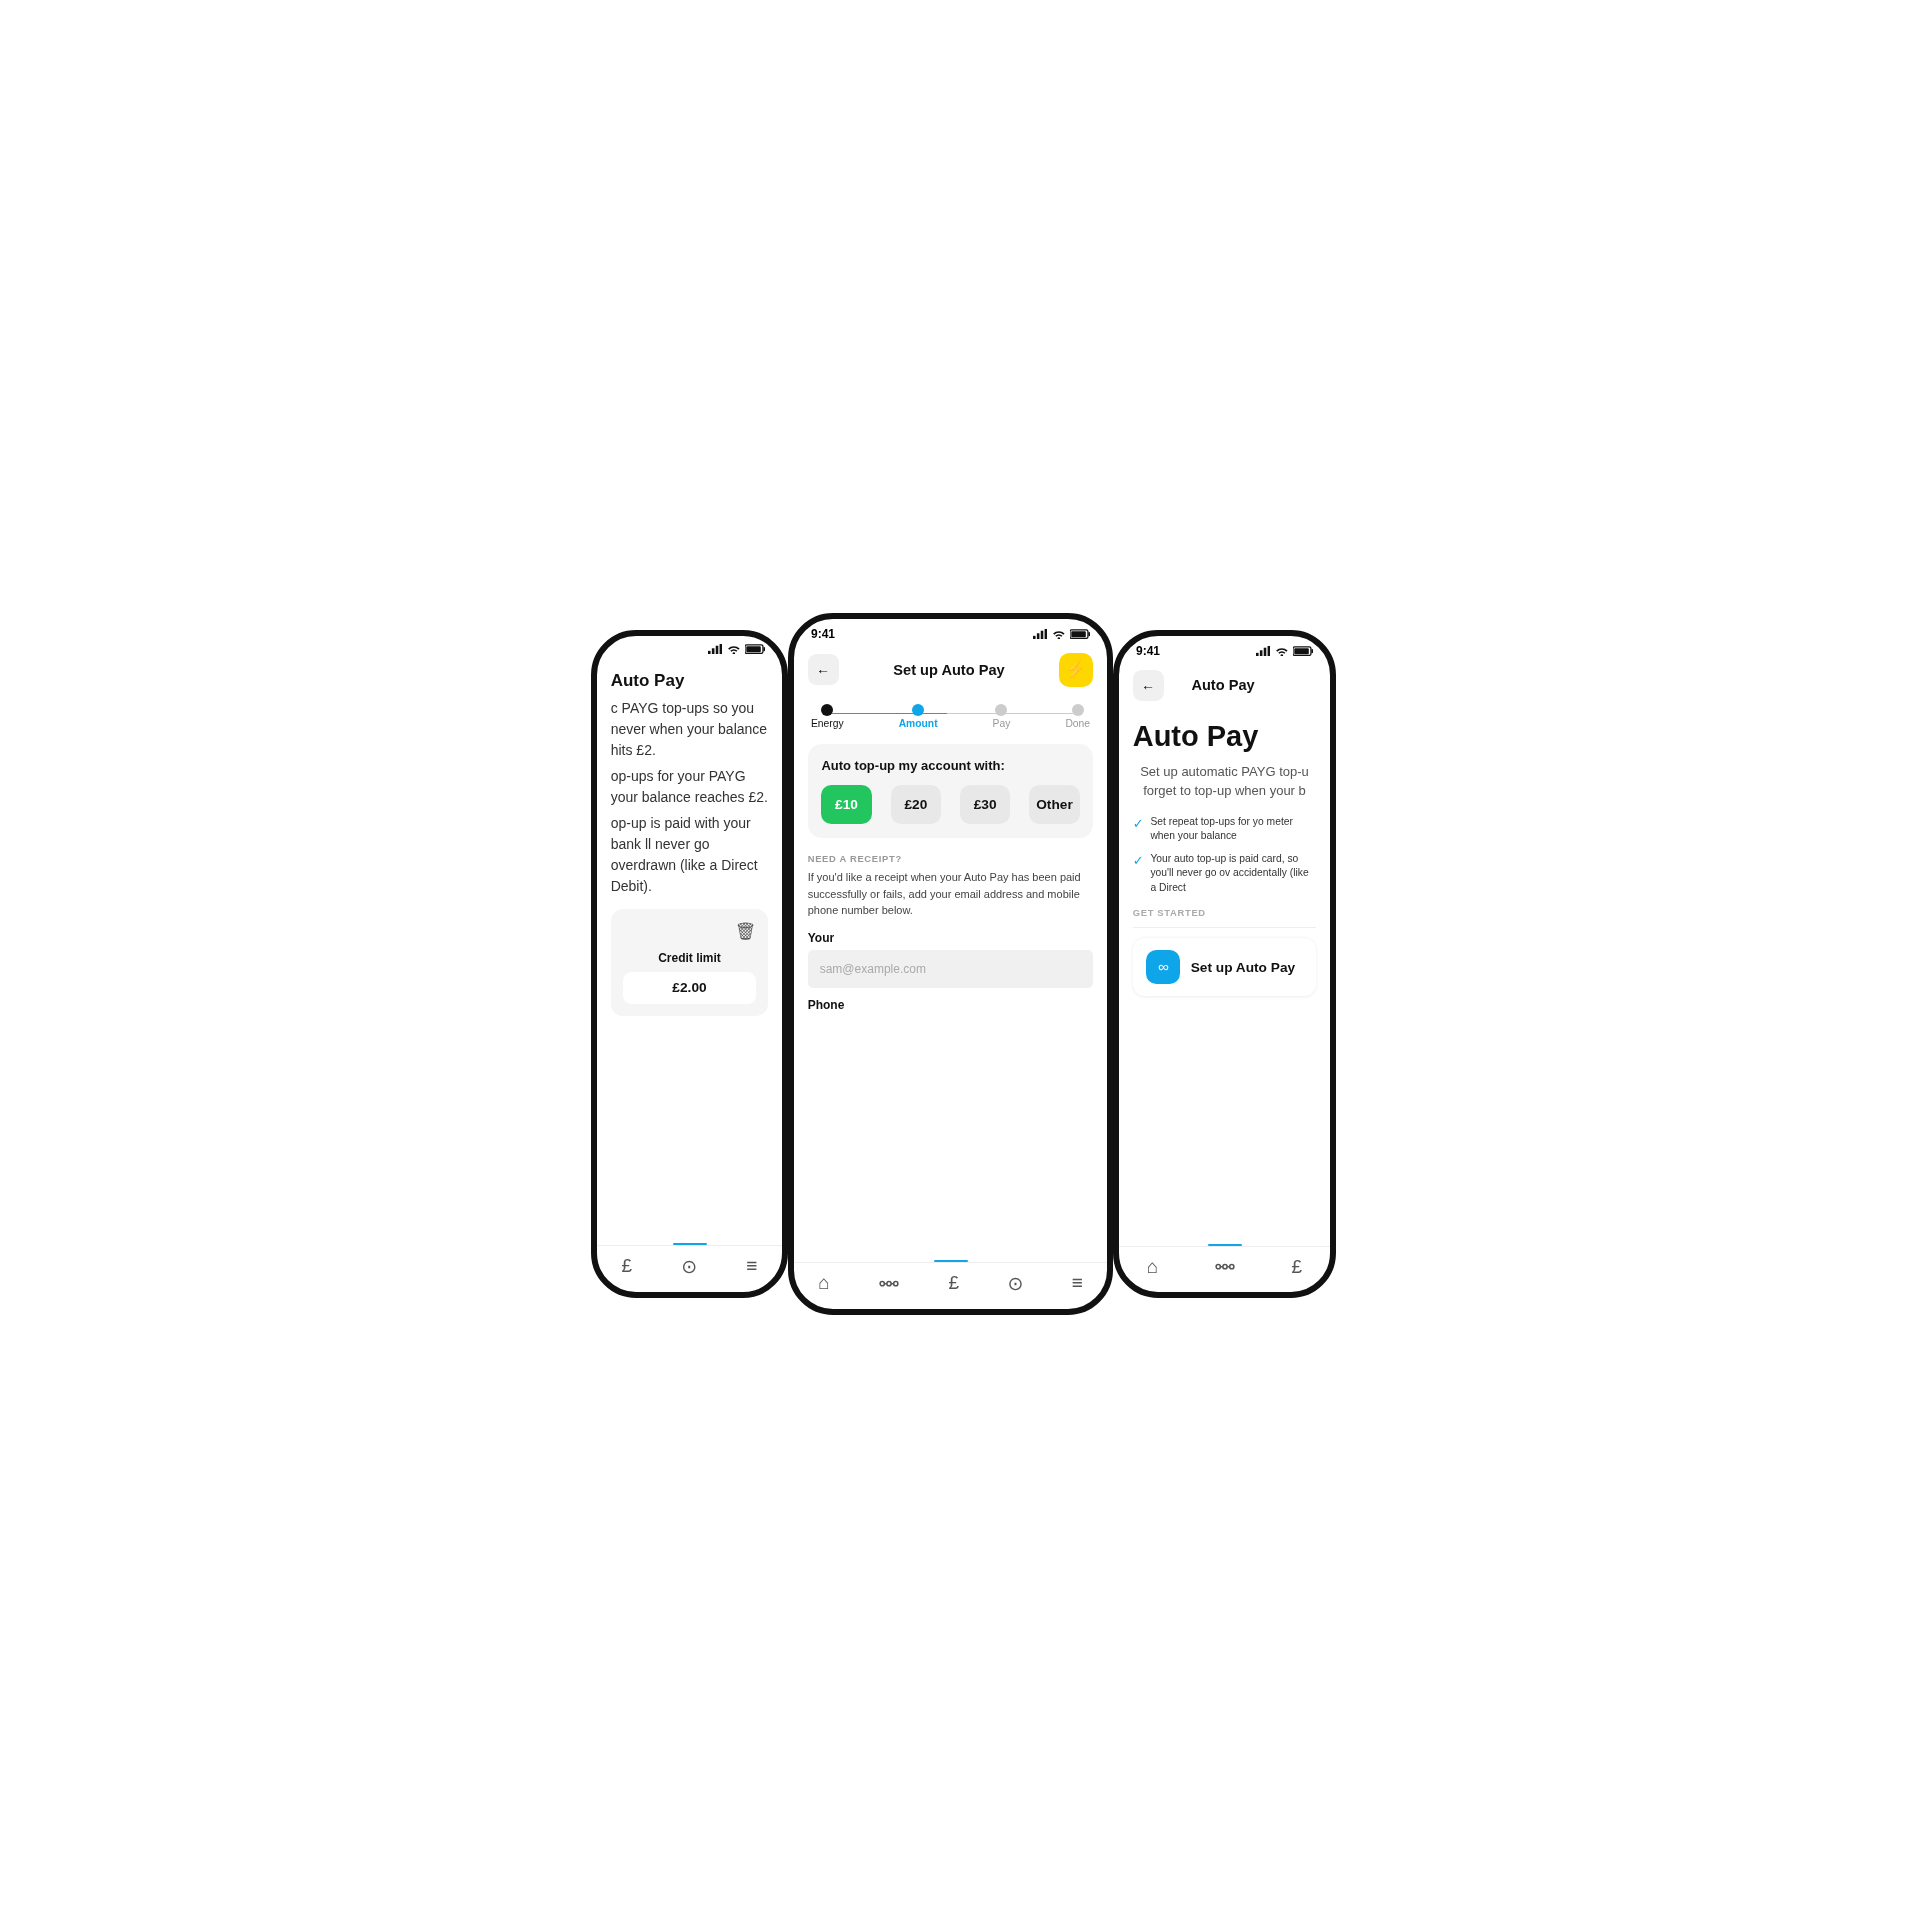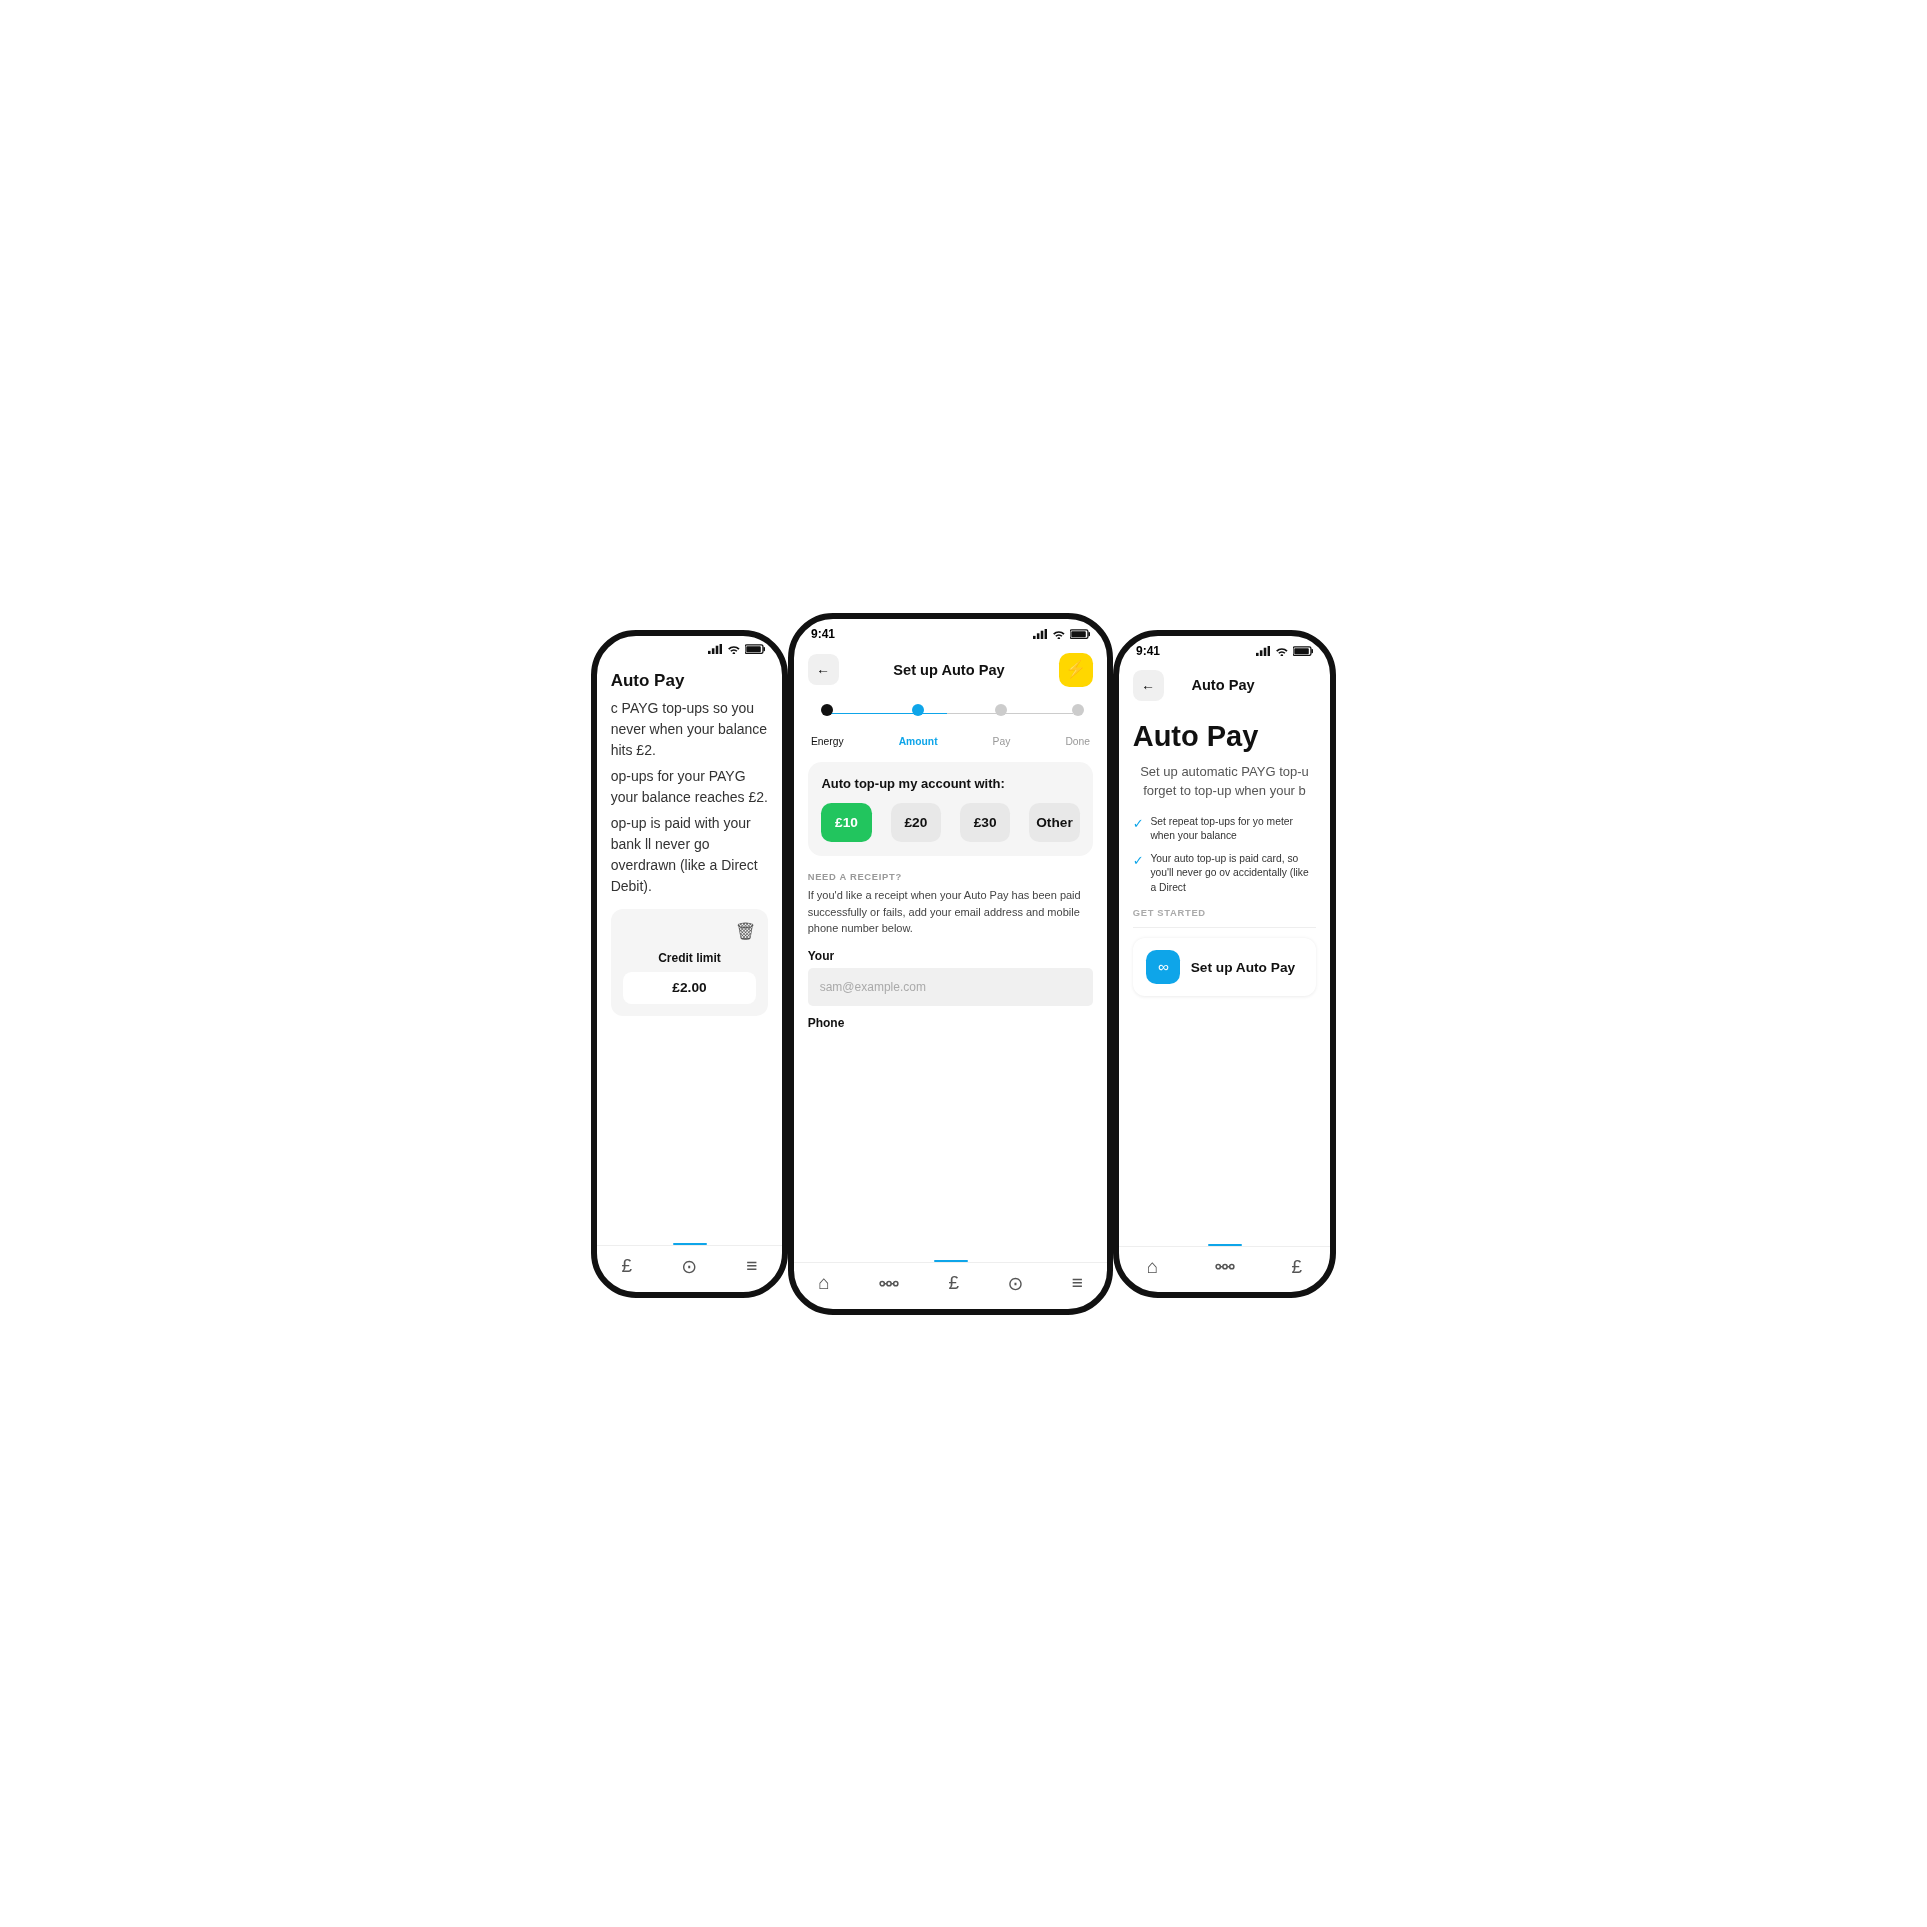--- a/index.html
+++ b/index.html
@@ -137,21 +137,21 @@
       left: 34px;
       width: 38%;
       height: 1.7px;
       background: #0ea5e9;
       z-index: 1;
     }
     .step-item {
       display: flex;
       flex-direction: column;
       align-items: center;
-      gap: 20px;
+      gap: 2px;
       z-index: 2;
     }
     .step-dot {
       width: 12px;
       height: 12px;
       border-radius: 50%;
       background: #ccc;
     }
     .step-dot.active { background: #0ea5e9; }
     .step-dot.done { background: #111; }

